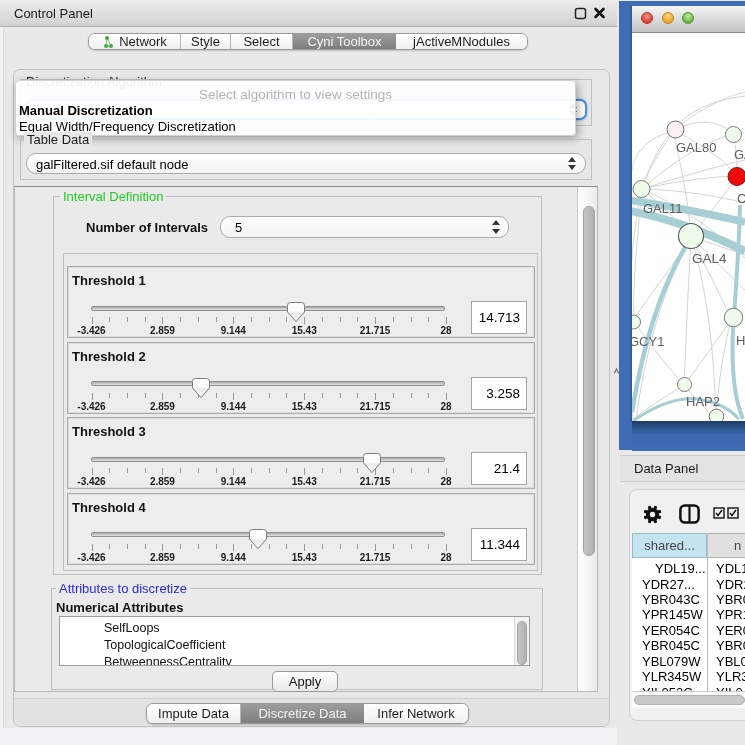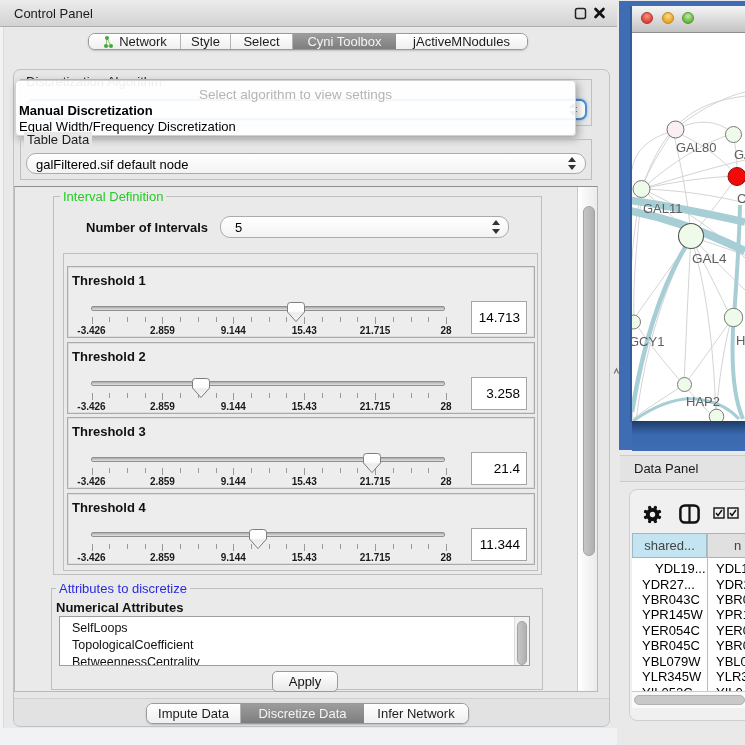--- a/index.html
+++ b/index.html
@@ -35,21 +35,21 @@
 .groove { position:absolute; left:23px; top:38.5px; width:354px; height:5px;
   background:linear-gradient(#ababab,#e2e2e2); border:1px solid #8f8f8f; border-radius:2px; }
 .tick { position:absolute; width:1px; height:5px; background:#999; top:50px; }
 .tick.mj { height:7px; }
 .tlab { position:absolute; top:58px; font-size:10px; font-weight:bold; color:#1a1a1a;
   width:50px; text-align:center; }
 .vbox { position:absolute; left:403px; top:34px; width:56px; height:33px; background:#fff;
   border:1px solid #a5a5a5; font-size:13.5px; text-align:right; line-height:31px; padding-right:6px; }
 
 #attrlist { left:59px; top:616px; width:471px; height:50px; background:#fff;
-  border:1px solid #9e9e9e; font-size:12.5px; color:#111; overflow:hidden; }
+  border:1px solid #9e9e9e; font-size:12.5px; color:#111; overflow:hidden;padding-left:32px; }
 #attrlist div { padding-left:12px; height:17px; line-height:17px; }
 
 .btn { position:absolute; background:linear-gradient(#ffffff,#e9e9e9); border:1px solid #9a9a9a;
   border-radius:5px; font-size:13px; color:#111; text-align:center; }
 
 .sbthumb { position:absolute; background:linear-gradient(90deg,#c6c6c6,#b0b0b0); border:1px solid #a3a3a3; border-radius:7px; }
 
 #bluewin { left:619px; top:1px; width:126px; height:449px; background:#3e6db3; }
 #macwin { position:absolute; left:13px; top:5px; width:113px; height:416px; background:#fff; }
 #mactb { position:absolute; left:0; top:0; width:113px; height:27px;

